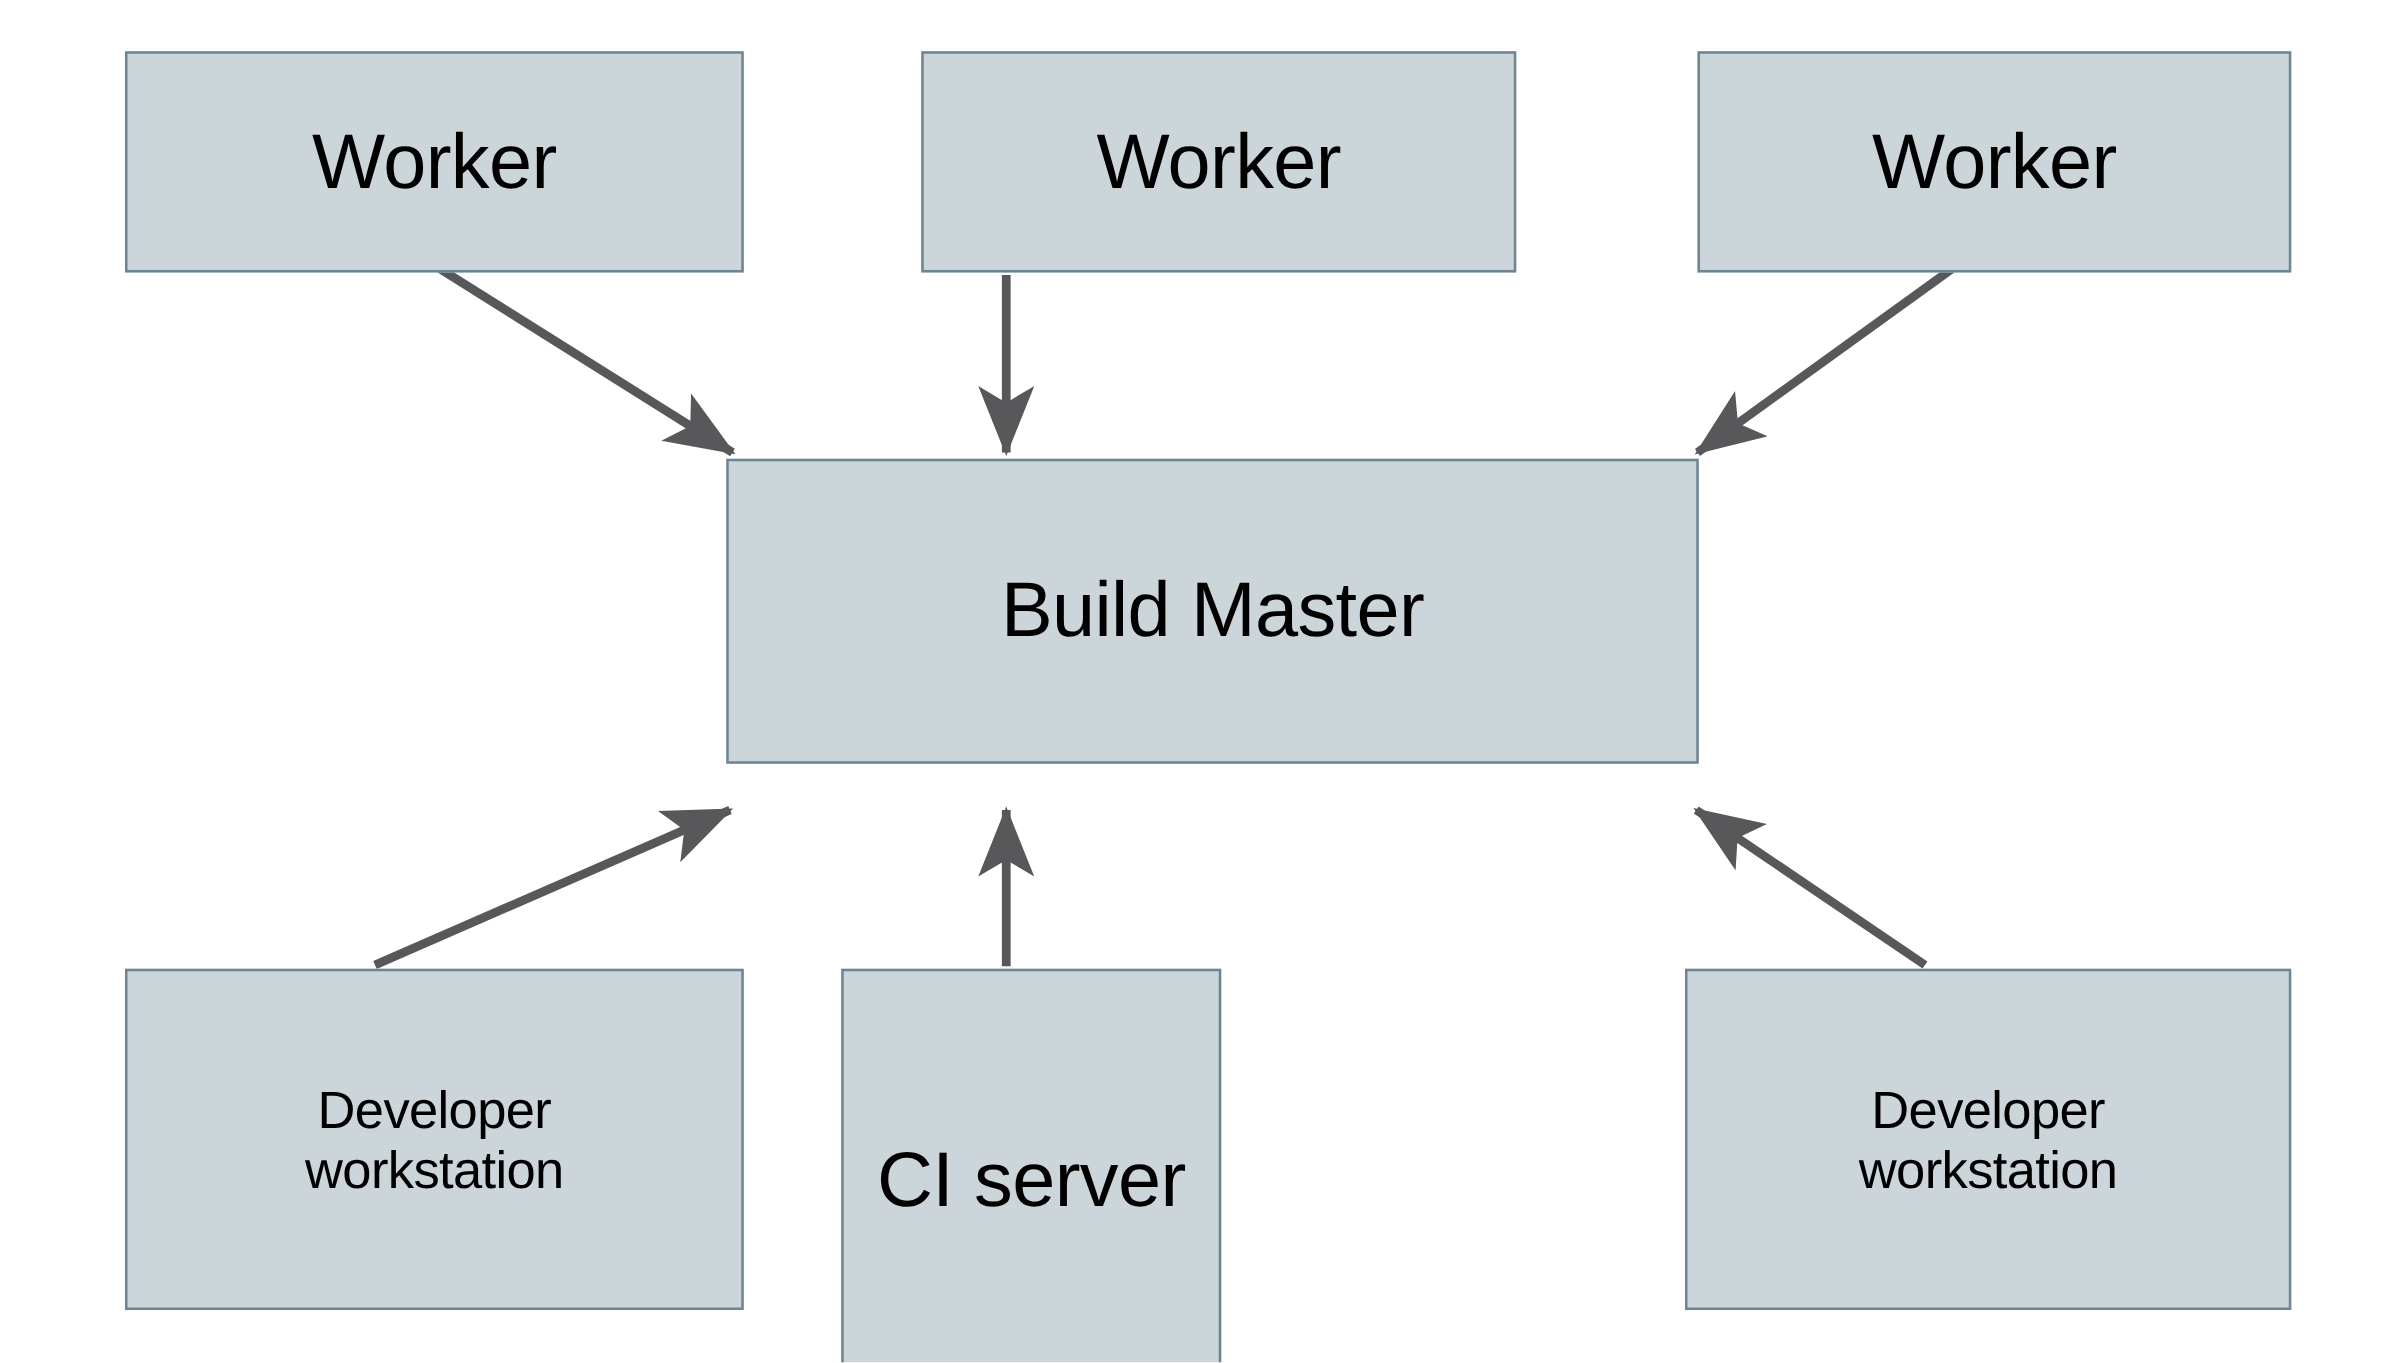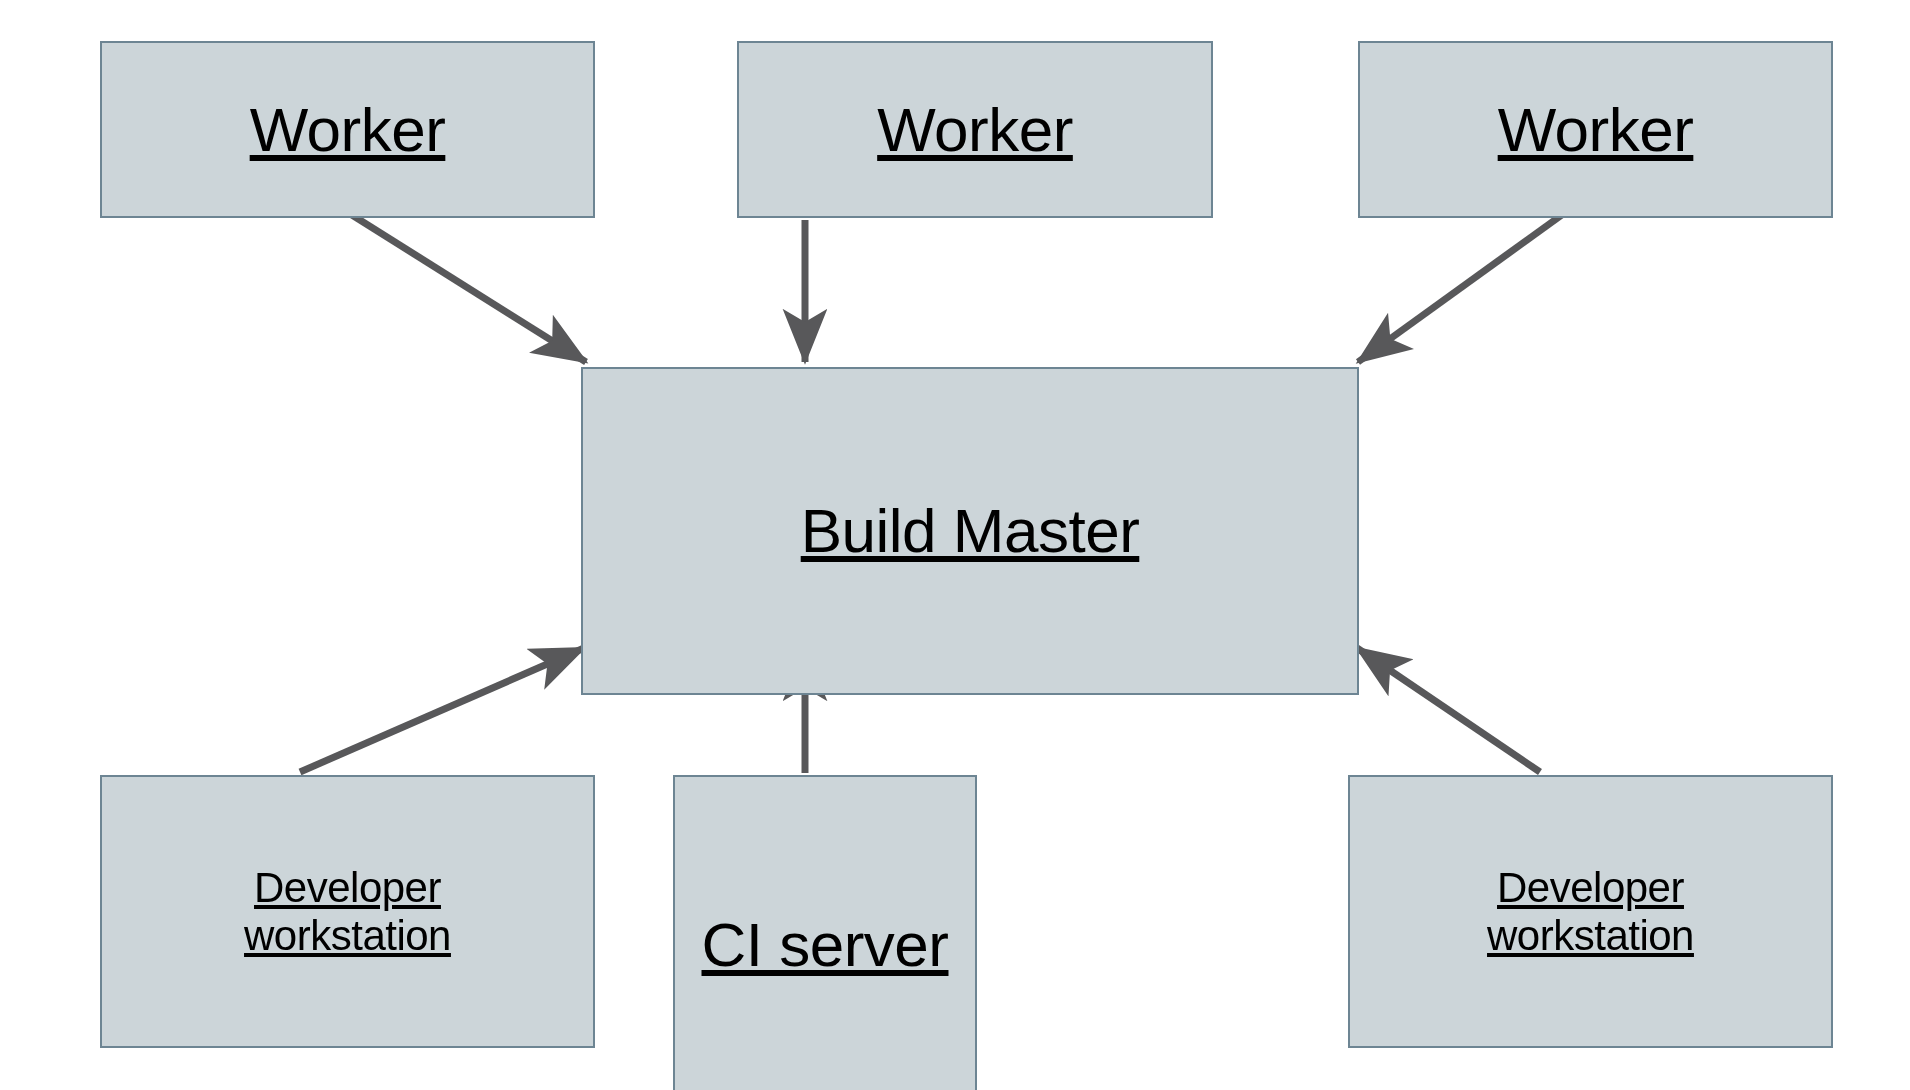--- a/index.html
+++ b/index.html
@@ -28,39 +28,38 @@
   }
   .node {
     position: absolute;
     box-sizing: border-box;
     background: #ccd5d9;
     border: 2px solid #6d8593;
     display: flex;
     align-items: center;
     justify-content: center;
     text-align: center;
-    text-decoration: underline;
   }
   .node-label {
     color: #000000;
     font-family: "Liberation Sans", sans-serif;
     font-weight: 400;
     line-height: 1.12;
     white-space: pre-line;
     letter-spacing: -0.5px;
   }
   .node-worker .node-label { font-size: 62px; }
   .node-master .node-label { font-size: 62px; }
   .node-ci .node-label { font-size: 62px; }
   .node-dev .node-label { font-size: 42px; }
 
   .n-worker-left   { left: 100px;  top: 41px;  width: 495px; height: 177px; }
   .n-worker-mid    { left: 737px;  top: 41px;  width: 476px; height: 177px; }
   .n-worker-right  { left: 1358px; top: 41px;  width: 475px; height: 177px; }
-  .n-build-master  { left: 581px;  top: 367px; width: 778px; height: 328px; }
+  .n-build-master  { left: 581px;  top: 367px; width: 778px; height: 244px; }
   .n-dev-left      { left: 100px;  top: 775px; width: 495px; height: 273px; }
   .n-ci-server     { left: 673px;  top: 775px; width: 304px; height: 340px; }
   .n-dev-right     { left: 1348px; top: 775px; width: 485px; height: 273px; }
 </style>
 </head>
 <body>
 
 <div id="canvas">
 
   <svg id="edge-layer" viewBox="0 0 1910 1090" width="1910" height="1090" xmlns="http://www.w3.org/2000/svg">

